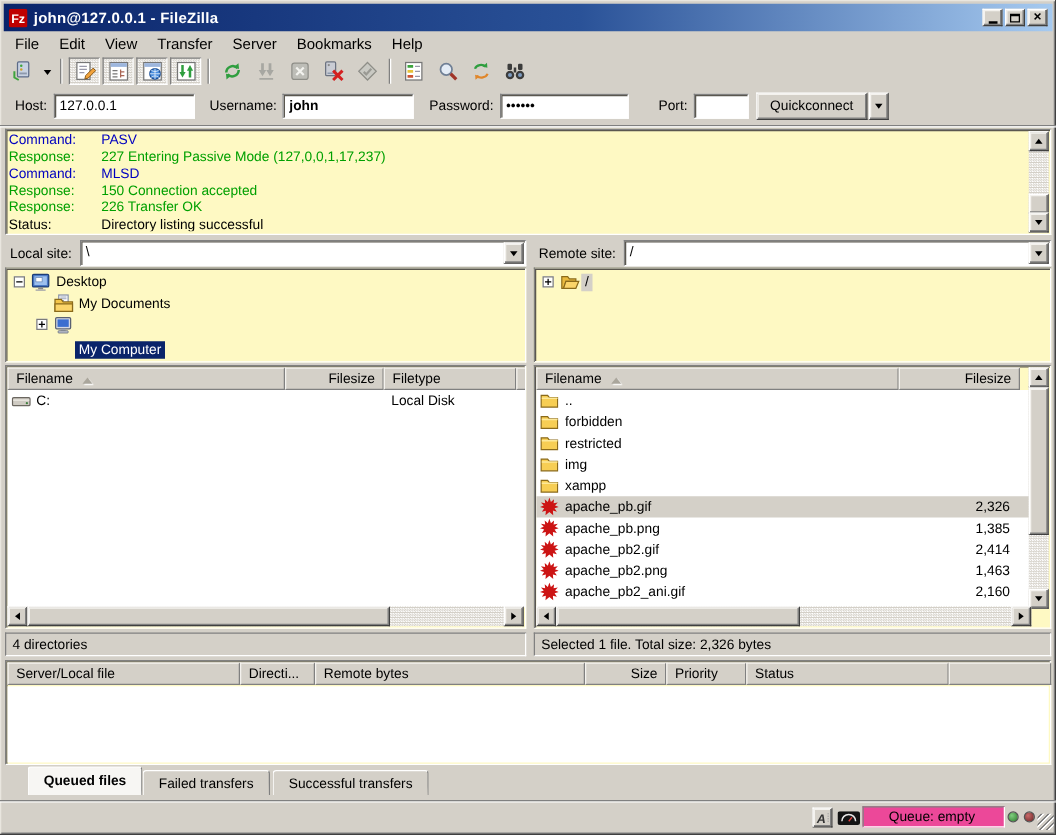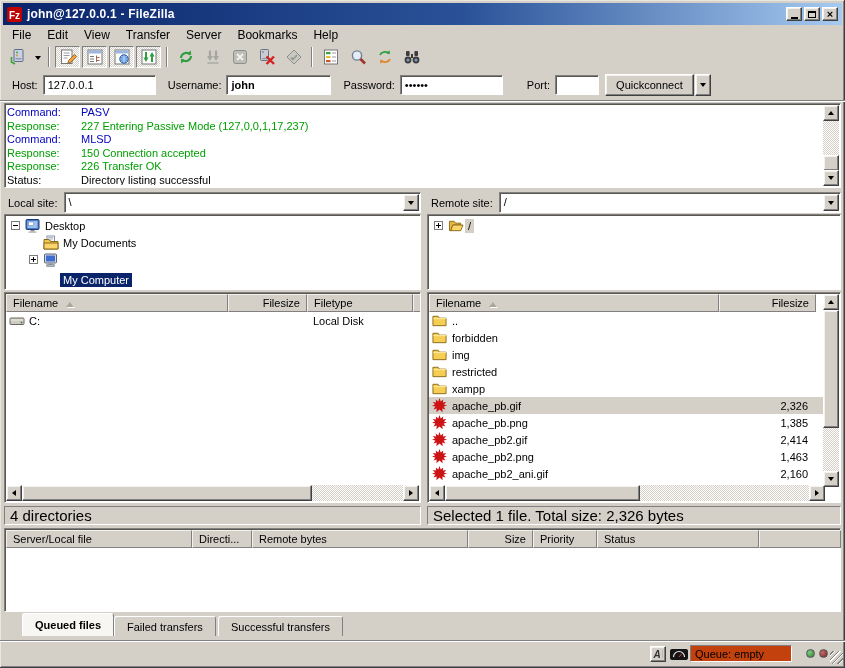--- a/index.html
+++ b/index.html
@@ -2,21 +2,21 @@
 <html><head>
 <meta charset="utf-8">
 <style>
   * { margin:0; padding:0; box-sizing:border-box; font-family:"Liberation Sans", sans-serif; }
   html,body { width:845px; height:668px; background:#d4d0c8; overflow:hidden; }
 
   .window { position:relative; width:845px; height:668px; background:#d4d0c8;
             box-shadow: inset -1px -1px 0 #404040, inset 1px 1px 0 #e9e6df, inset -2px -2px 0 #808080; }
 
   
-  .sunken { background:#ffffff; border:1px solid; border-color:#808080 #ffffff #ffffff #808080;
+  .sunken { background:#fef9c3; border:1px solid; border-color:#808080 #ffffff #ffffff #808080;
             box-shadow: inset 1px 1px 0 #5a574f; }
   .raised { background:#d4d0c8; border:1px solid; border-color:#ffffff #404040 #404040 #ffffff;
             box-shadow: inset -1px -1px 0 #808080, inset 1px 1px 0 #f4f2ee; }
   .dither { background:repeating-conic-gradient(#ffffff 0% 25%, #d4d0c8 0% 50%) 0 0/2px 2px; }
 
   
   #titlebar { position:absolute; left:3px; top:3px; width:839px; height:22px;
               background:linear-gradient(90deg,#0a246a 0%, #2a5298 55%, #a6caf0 100%);
               display:flex; align-items:center; padding:0 4px; }
   #titlebar .title { color:#fff; font-weight:bold; font-size:12px; margin-left:5px; letter-spacing:.2px; }
@@ -102,41 +102,41 @@
   .hcell.right { justify-content:flex-end; }
   .sort-asc { width:0; height:0; border:4px solid transparent; border-bottom:5px solid #aaa69c; margin-left:8px; margin-top:-2px;
               filter:drop-shadow(1px 1px 0 #ffffff); }
   .list-body { position:absolute; left:1px; top:19px; background:#fff; overflow:hidden; }
   .file-row { height:17px; display:flex; align-items:center; font-size:11px; }
   .file-row .cell { display:flex; align-items:center; height:17px; padding-left:3px; white-space:pre; overflow:hidden; flex:none; }
   .file-row .cell.right { justify-content:flex-end; padding-right:8px; }
   .file-row .cell .row-ic { margin-right:3px; }
 
   
-  .pane-status { position:absolute; top:506px; height:19px; font-size:15px; display:flex; align-items:center; padding:0 5px;
+  .pane-status { position:absolute; top:506px; height:19px; font-size:11px; display:flex; align-items:center; padding:0 5px;
                  background:#d4d0c8; border:1px solid; border-color:#808080 #ffffff #ffffff #808080; white-space:pre; }
   #local-status { left:4px; width:417px; }
   #remote-status { left:427px; width:414px; }
 
   
   #queue { position:absolute; left:4px; top:528px; width:837px; height:84px; }
   #queue-hdr { position:absolute; left:1px; top:1px; height:19px; display:flex; }
   #queue-body { position:absolute; left:1px; right:1px; top:20px; bottom:1px; background:#fff; }
 
   
   #tabbar { position:absolute; left:20px; top:613px; width:837px; height:24px; }
   .tab { position:absolute; top:3px; height:20px; background:#d4d0c8; border:1px solid; border-color:#fff #808080 #808080 #fff;
          border-bottom:none; border-radius:3px 3px 0 0; font-size:11px; display:flex; align-items:center; padding:0 12px; }
   .tab.active { top:0; height:23px; background:#f7f6f3; font-weight:bold; z-index:2; }
 
   
   #statusbar { position:absolute; left:0; bottom:3px; width:845px; height:25px;
                border-top:1px solid #808080; box-shadow: inset 0 1px 0 #ffffff; }
-  #sb-queue { position:absolute; left:690px; top:4px; width:102px; height:17px; font-size:11px; display:flex; align-items:center;
-              padding:0 4px; background:#c2410c; border:1px solid; border-color:#808080 #fff #fff #808080; white-space:pre; }
+  #sb-queue { position:absolute; left:690px; top:4px; width:114px; height:17px; font-size:11px; display:flex; align-items:center;
+              padding:0 20px; background:#ec4899; border:1px solid; border-color:#808080 #fff #fff #808080; white-space:pre; }
   .sb-ic { position:absolute; top:5px; display:inline-flex; }
   .led { position:absolute; top:8px; width:9px; height:9px; border-radius:50%; border:1px solid #555; }
   #led-recv { left:806px; background:radial-gradient(circle at 35% 35%, #7fce7f, #2e7d2e); }
   #led-send { left:819px; background:radial-gradient(circle at 35% 35%, #c86a6a, #6d2424); }
   #grip { position:absolute; right:2px; bottom:1px; width:13px; height:13px;
           background:repeating-linear-gradient(135deg, transparent 0 2px, #808080 2px 3px, #ffffff 3px 4px); }
 </style>
 </head>
 <body>
 
@@ -489,28 +489,28 @@
           <span class="cell" style="width:290px"><span class="row-ic"><svg width="15" height="15" viewBox="0 0 16 16">
                 <path d="M1 3.5h5.5L8 5.5h7V13.5H1z" fill="#f7ce54" stroke="#8a6a1a"></path>
                 <path d="M1.5 6h13.5" stroke="#fde99a" stroke-width="1.2"></path>
               </svg></span><span>forbidden</span></span>
           <span class="cell right" style="width:97px"></span>
         </div>
         <div class="file-row">
           <span class="cell" style="width:290px"><span class="row-ic"><svg width="15" height="15" viewBox="0 0 16 16">
                 <path d="M1 3.5h5.5L8 5.5h7V13.5H1z" fill="#f7ce54" stroke="#8a6a1a"></path>
                 <path d="M1.5 6h13.5" stroke="#fde99a" stroke-width="1.2"></path>
-              </svg></span><span>img</span></span>
+              </svg></span><span>restricted</span></span>
           <span class="cell right" style="width:97px"></span>
         </div>
         <div class="file-row">
           <span class="cell" style="width:290px"><span class="row-ic"><svg width="15" height="15" viewBox="0 0 16 16">
                 <path d="M1 3.5h5.5L8 5.5h7V13.5H1z" fill="#f7ce54" stroke="#8a6a1a"></path>
                 <path d="M1.5 6h13.5" stroke="#fde99a" stroke-width="1.2"></path>
-              </svg></span><span>restricted</span></span>
+              </svg></span><span>img</span></span>
           <span class="cell right" style="width:97px"></span>
         </div>
         <div class="file-row">
           <span class="cell" style="width:290px"><span class="row-ic"><svg width="15" height="15" viewBox="0 0 16 16">
                 <path d="M1 3.5h5.5L8 5.5h7V13.5H1z" fill="#f7ce54" stroke="#8a6a1a"></path>
                 <path d="M1.5 6h13.5" stroke="#fde99a" stroke-width="1.2"></path>
               </svg></span><span>xampp</span></span>
           <span class="cell right" style="width:97px"></span>
         </div>
         <div class="file-row" style="background:#d4d0c8">

